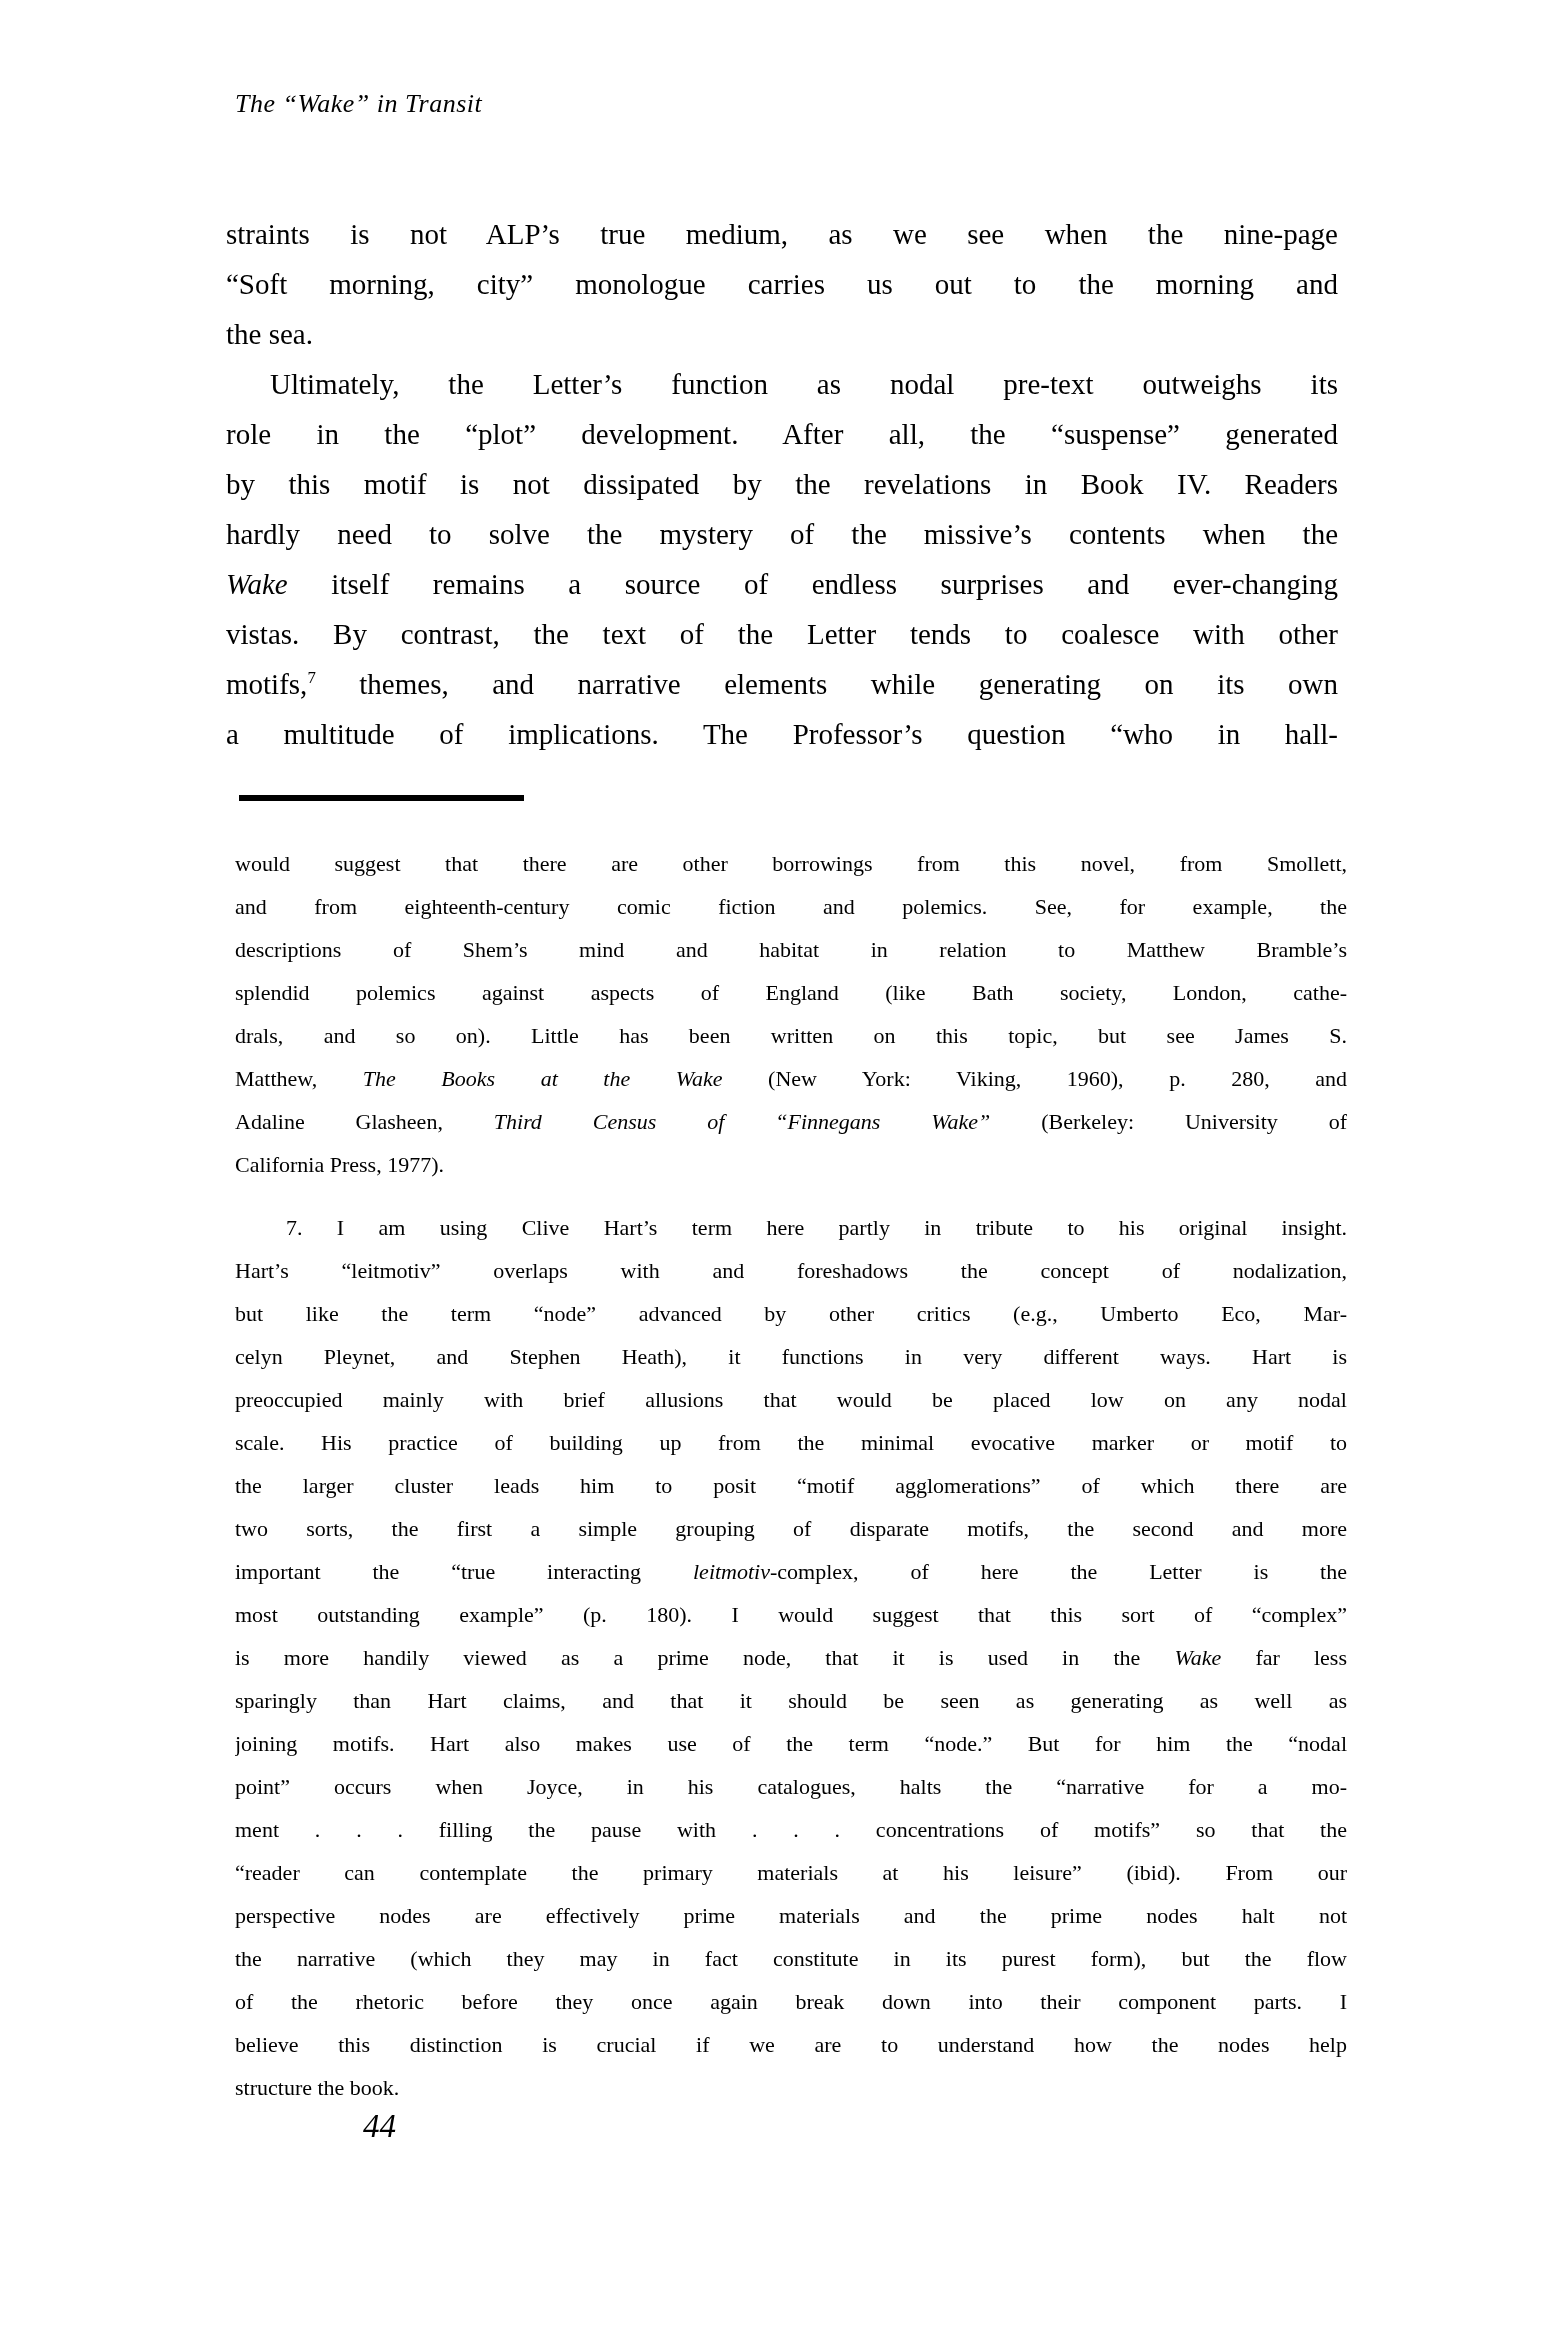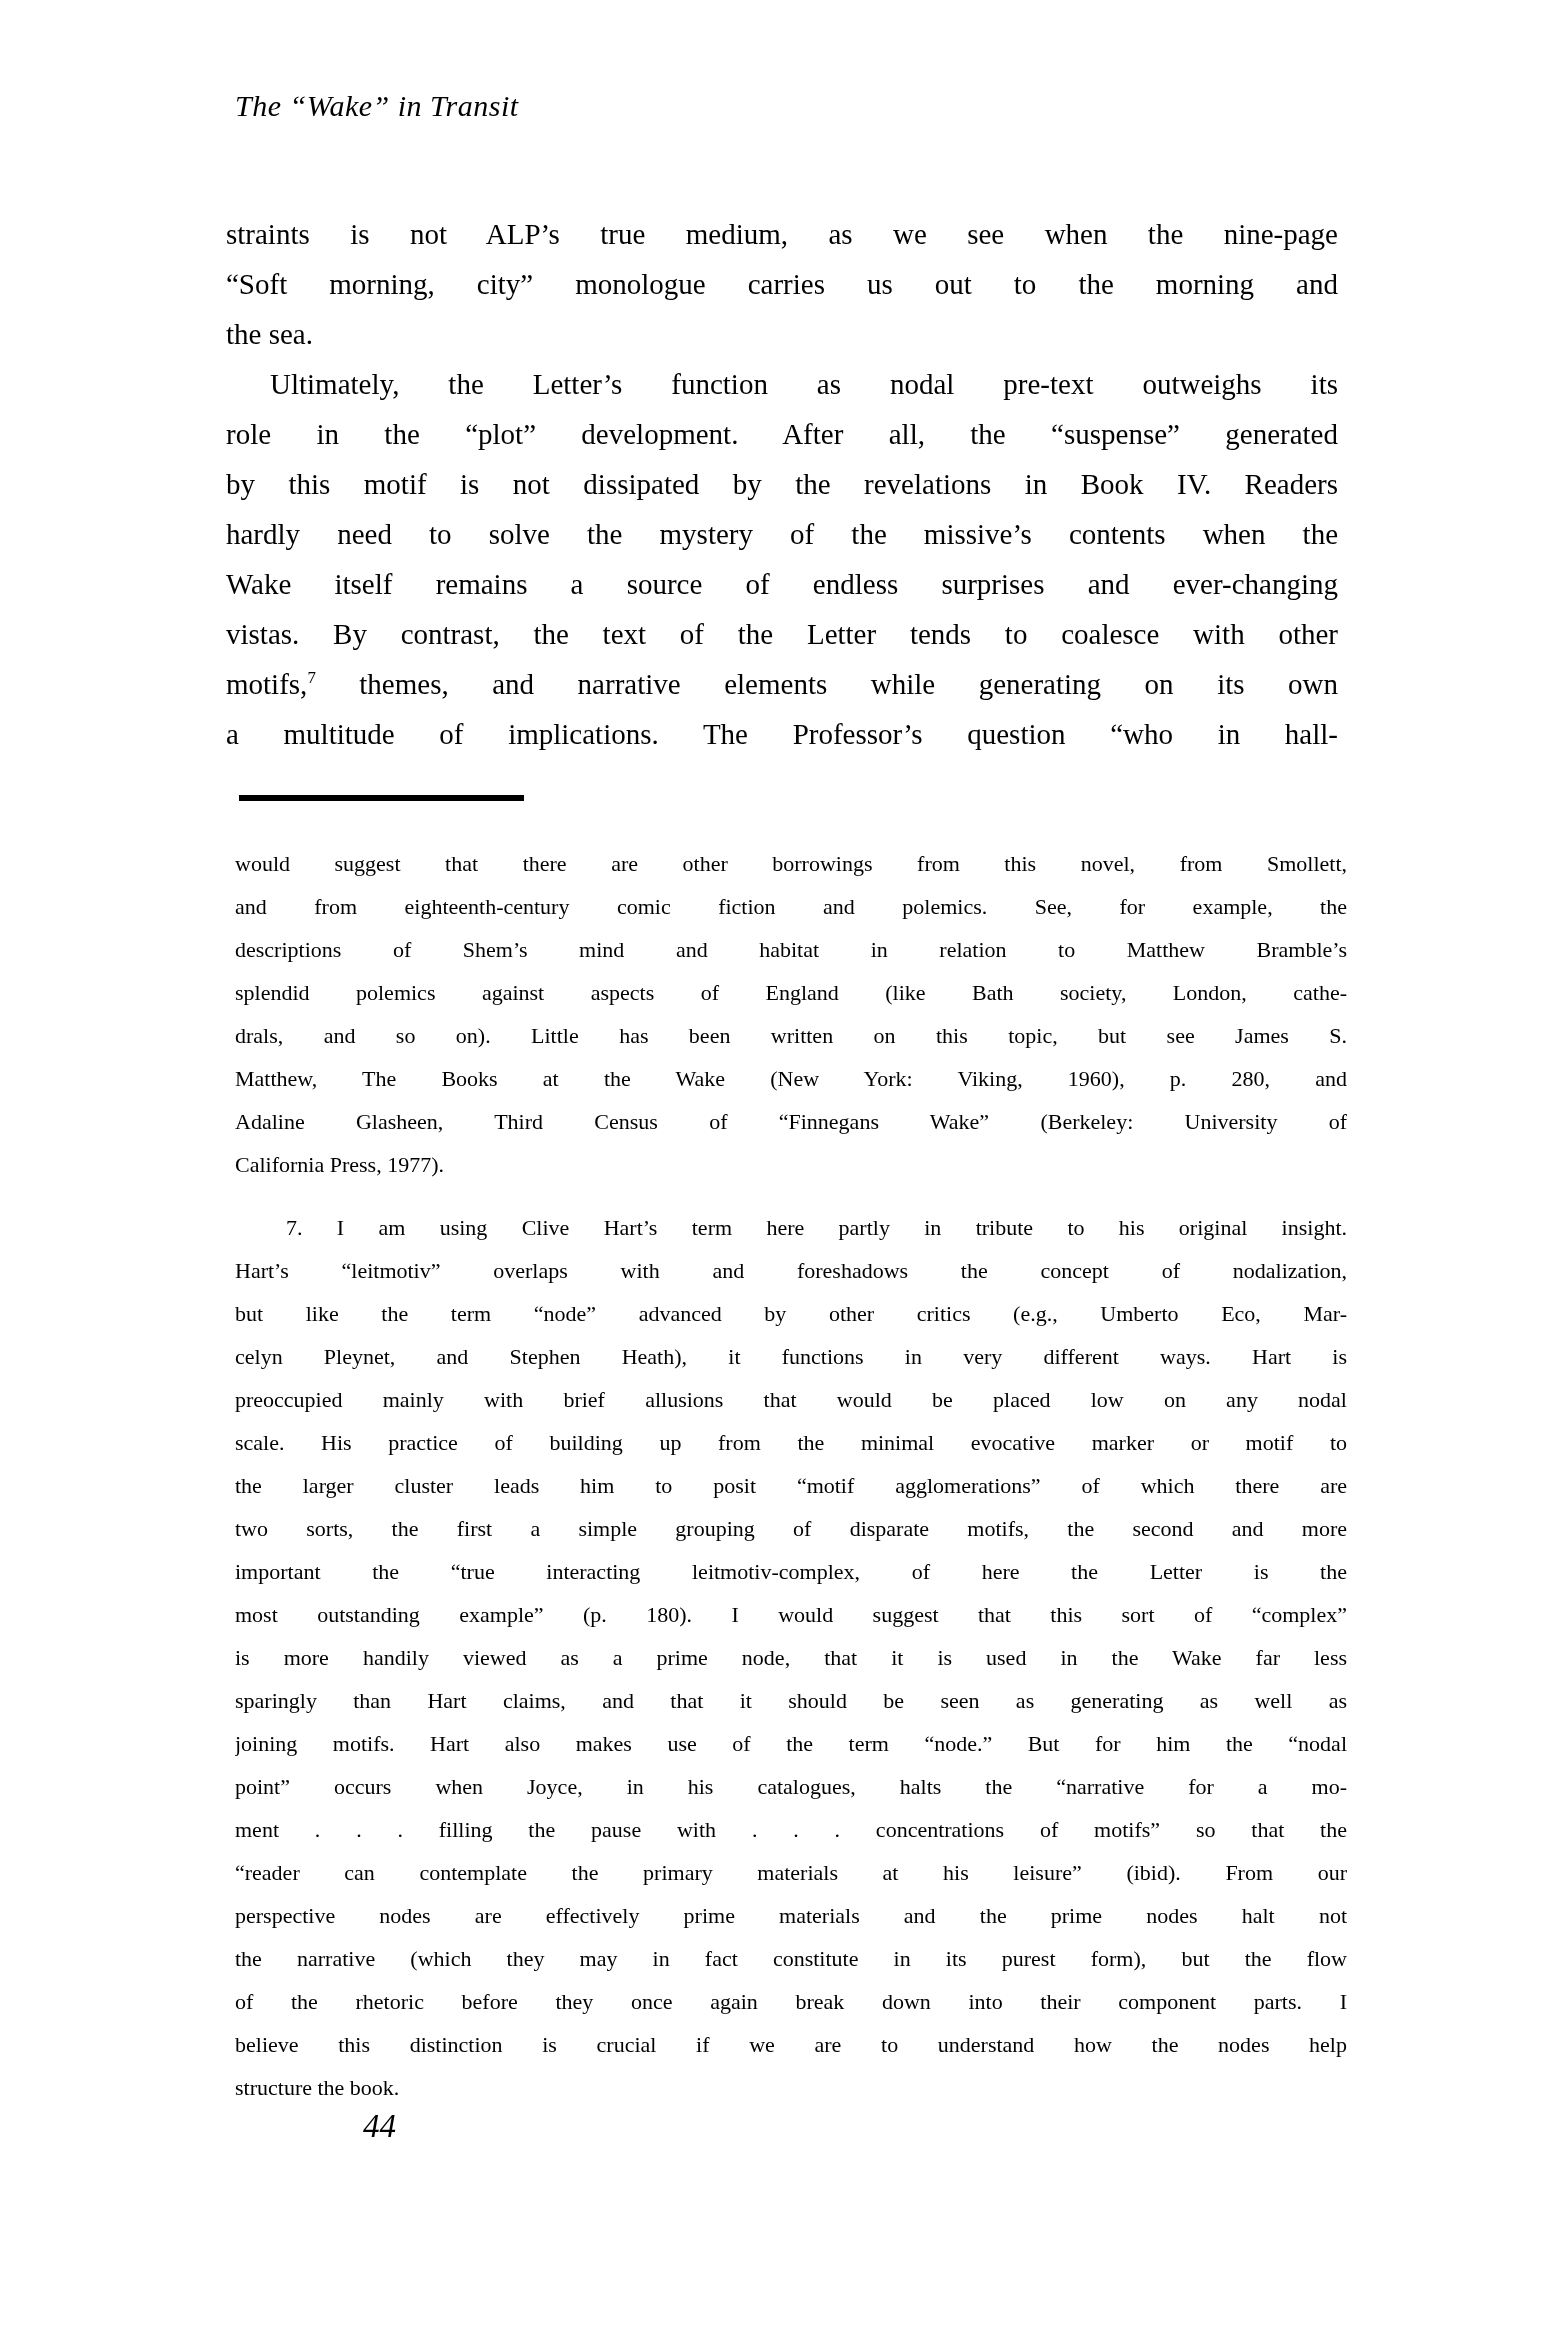--- a/index.html
+++ b/index.html
@@ -13,21 +13,21 @@
     height: 2379px;
     background: #ffffff;
     font-family: "Liberation Serif", serif;
     color: #000000;
     overflow: hidden;
   }
   .running-head {
     position: absolute;
     left: 235px;
     top: 89px;
-    font-size: 30px;
+    font-size: 26px;
     font-style: italic;
     letter-spacing: 0.5px;
     white-space: nowrap;
   }
   .body-block {
     position: absolute;
     left: 226px;
     top: 209px;
     width: 1112px;
     font-size: 29px;
@@ -55,21 +55,21 @@
     text-align-last: justify;
     overflow: hidden;
     white-space: normal;
   }
   .line.last {
     text-align: right;
     text-align-last: left;
   }
   .body-block .line.indent { text-indent: 44px; }
   .footnote-block .line.indent { text-indent: 51px; margin-top: 20px; }
-  .it { }
+  .it { font-style: italic; }
   .sup {
     font-size: 58%;
     vertical-align: super;
     line-height: 0;
   }
   .page-number {
     position: absolute;
     left: 363px;
     top: 2108px;
     font-size: 33px;

